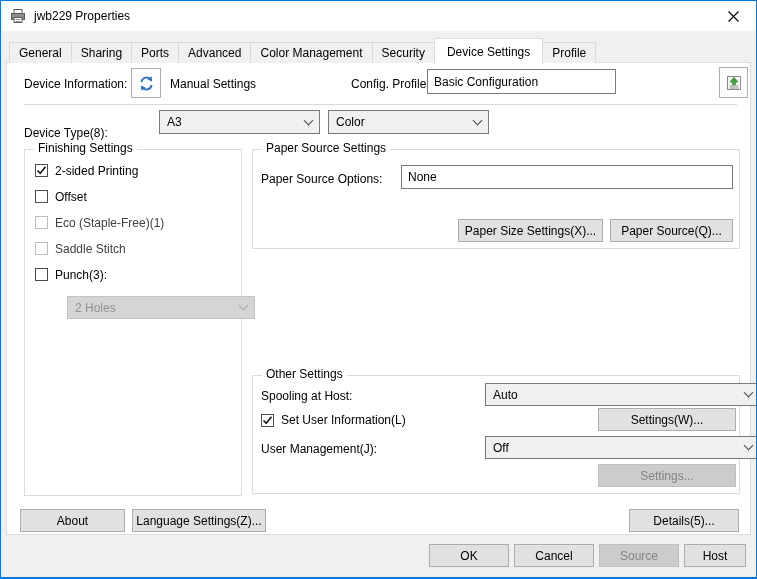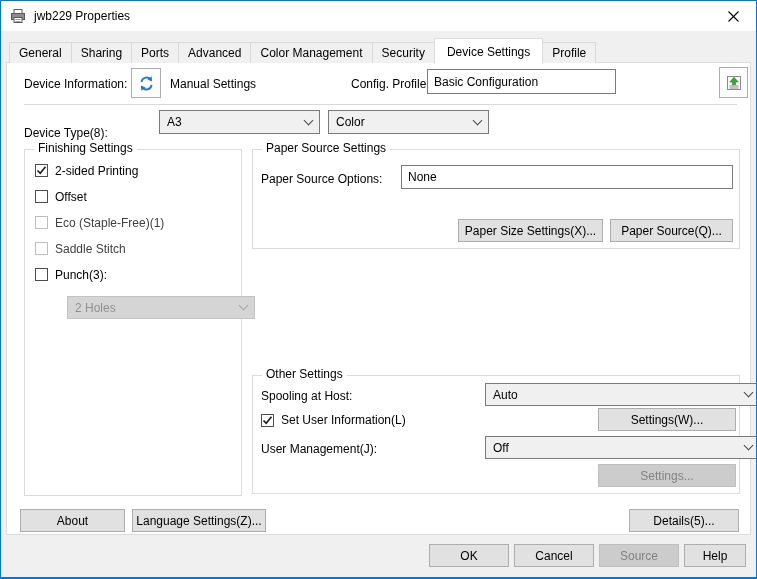--- a/index.html
+++ b/index.html
@@ -264,16 +264,16 @@
 
     <div class="btn" style="left:13px; top:446px; width:105px; height:23px;">About</div>
     <div class="btn" style="left:125px; top:446px; width:134px; height:23px;">Language Settings(Z)...</div>
     <div class="btn" style="left:622px; top:446px; width:110px; height:23px;">Details(5)...</div>
   </div>
 
   <div class="footer">
     <div class="fbtn" style="width:80px;">OK</div>
     <div class="fbtn" style="width:80px;">Cancel</div>
     <div class="fbtn disabled" style="width:80px;">Source</div>
-    <div class="fbtn" style="width:62px;">Help</div>
+    <div class="fbtn" style="width:62px;">Host</div>
   </div>
 
 </div>
 
 </body></html>

